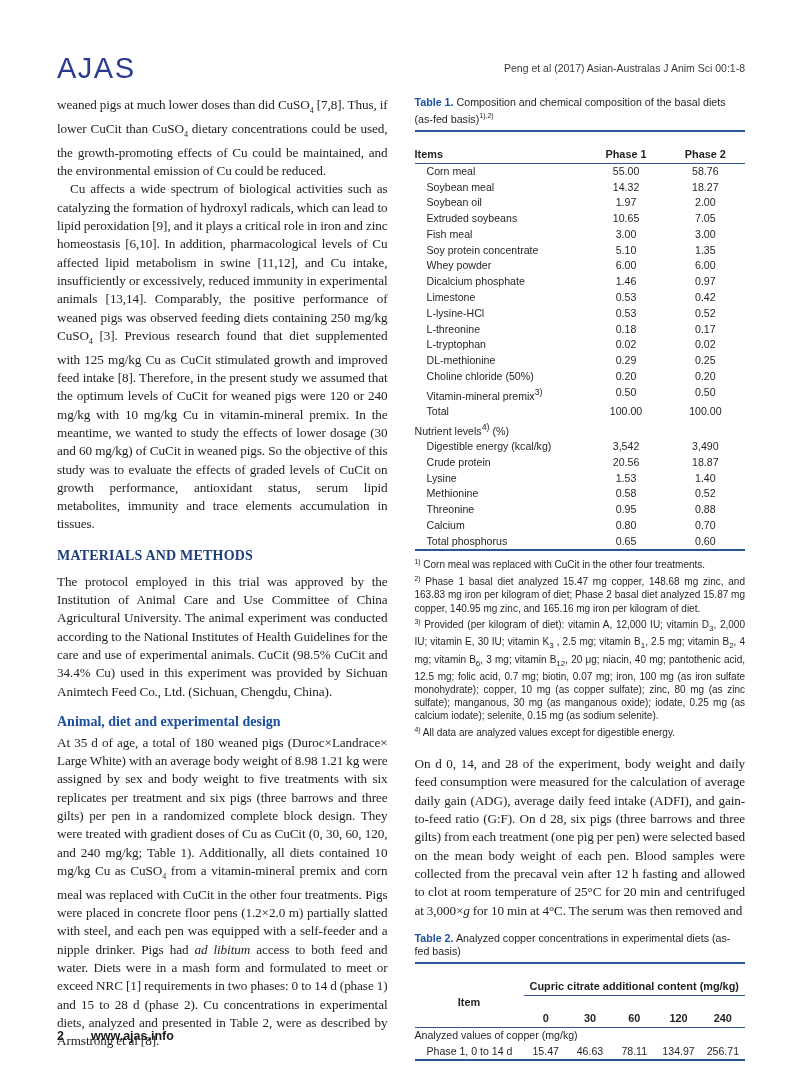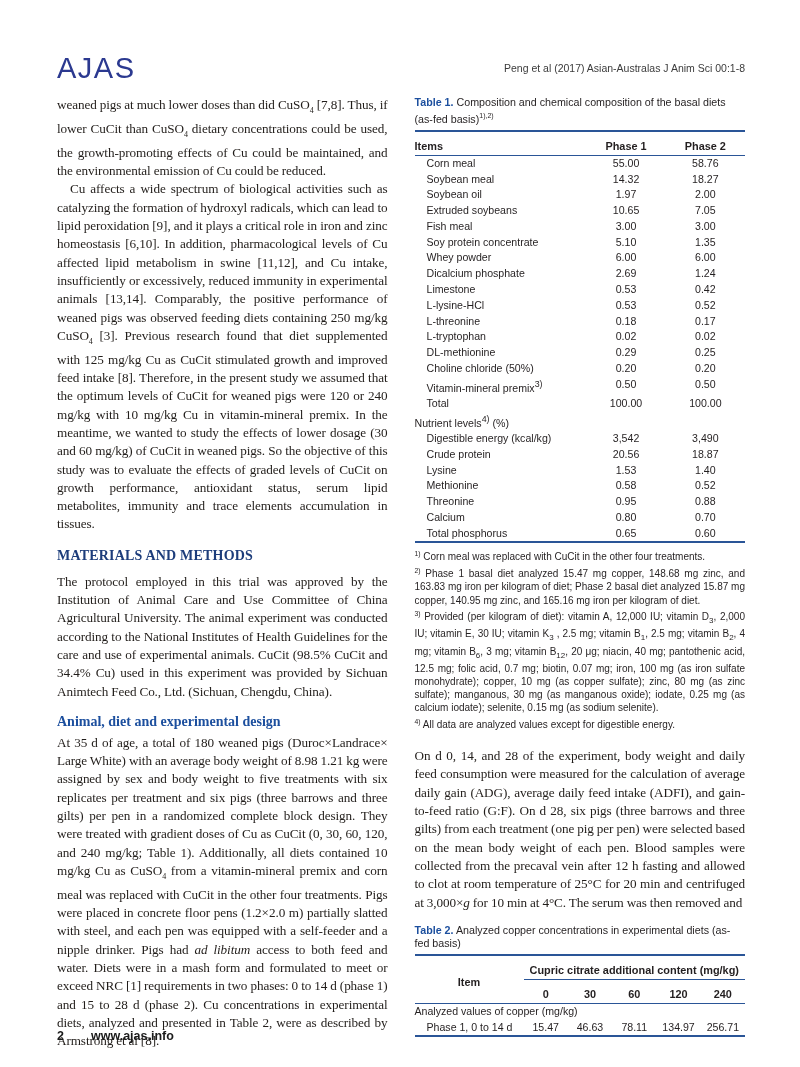--- a/index.html
+++ b/index.html
@@ -38,21 +38,21 @@
     font-size:10.7px;line-height:13px;color:var(--text-color);margin-bottom:4px;
   }
   .tcaption sup{font-size:7px;}
   .tlabel{font-weight:700;color:var(--accent-blue);}
   table{
     width:100%;border-collapse:collapse;
     font-family:"Liberation Sans","DejaVu Sans",sans-serif;
     font-size:10.6px;color:var(--text-color);
   }
   .t1,.t2{border-top:2px solid var(--rule-blue);border-bottom:2px solid var(--rule-blue);}
-  thead th{font-weight:700;padding:8px 0 3px 0;border-bottom:1px solid var(--rule-blue);font-size:10.9px;}
+  thead th{font-weight:700;padding:16px 0 3px 0;border-bottom:1px solid var(--rule-blue);font-size:10.9px;}
   .t1 th.items{text-align:left;}
   .t1 th.ph{text-align:center;width:24%;}
   tbody td{padding:1.2px 0;vertical-align:top;line-height:13.4px;}
   td.label{text-align:left;}
   td.label.indent-cell{padding-left:12px;}
   td.num{text-align:center;}
   .footnotes{
     font-family:"Liberation Sans","DejaVu Sans",sans-serif;
     font-size:10px;line-height:13.2px;color:var(--text-color);
     margin-top:4px;margin-bottom:4px;text-align:justify;
@@ -137,22 +137,22 @@
               <td class="num">5.10</td>
               <td class="num">1.35</td>
             </tr>
             <tr>
               <td class="label indent-cell">Whey powder</td>
               <td class="num">6.00</td>
               <td class="num">6.00</td>
             </tr>
             <tr>
               <td class="label indent-cell">Dicalcium phosphate</td>
-              <td class="num">2.69</td>
-              <td class="num">1.24</td>
+              <td class="num">1.46</td>
+              <td class="num">0.97</td>
             </tr>
             <tr>
               <td class="label indent-cell">Limestone</td>
               <td class="num">0.53</td>
               <td class="num">0.42</td>
             </tr>
             <tr>
               <td class="label indent-cell">L-lysine-HCl</td>
               <td class="num">0.53</td>
               <td class="num">0.52</td>

